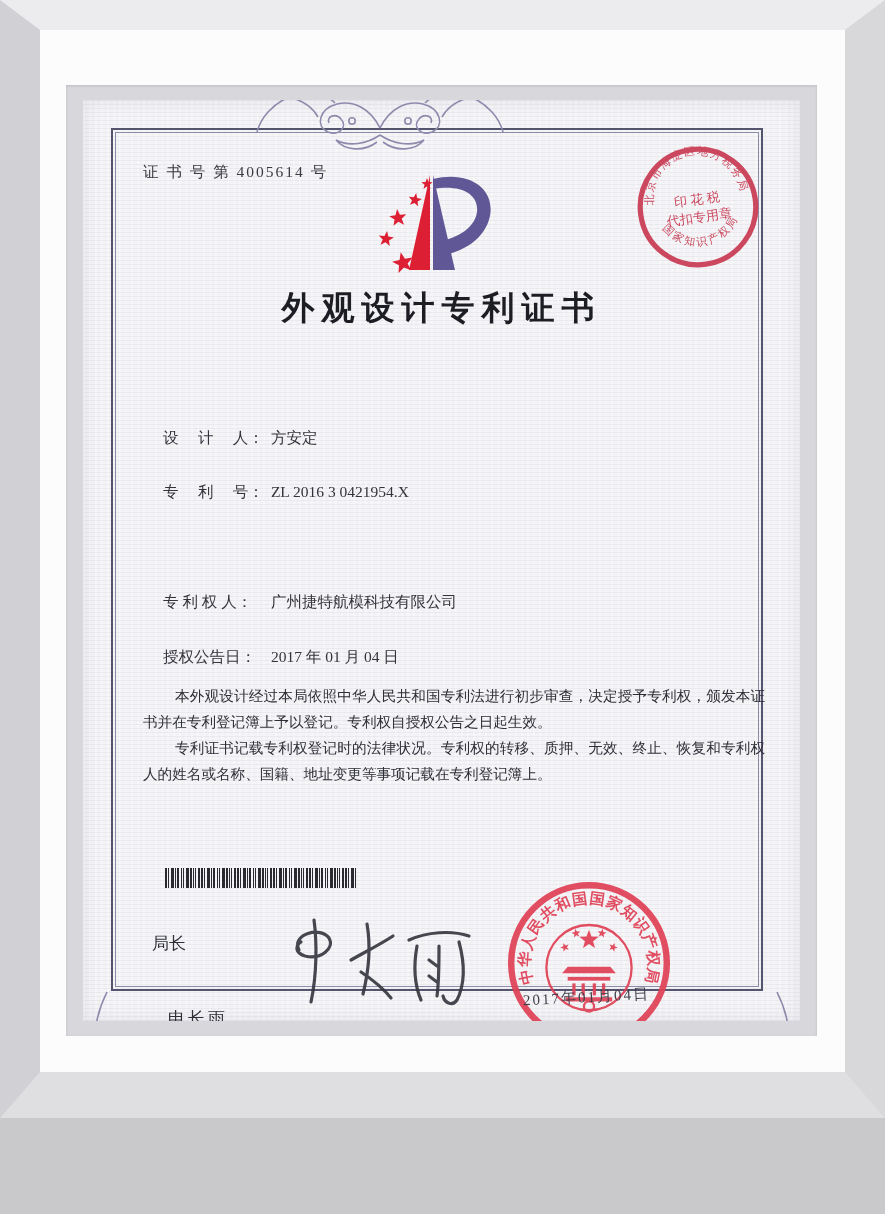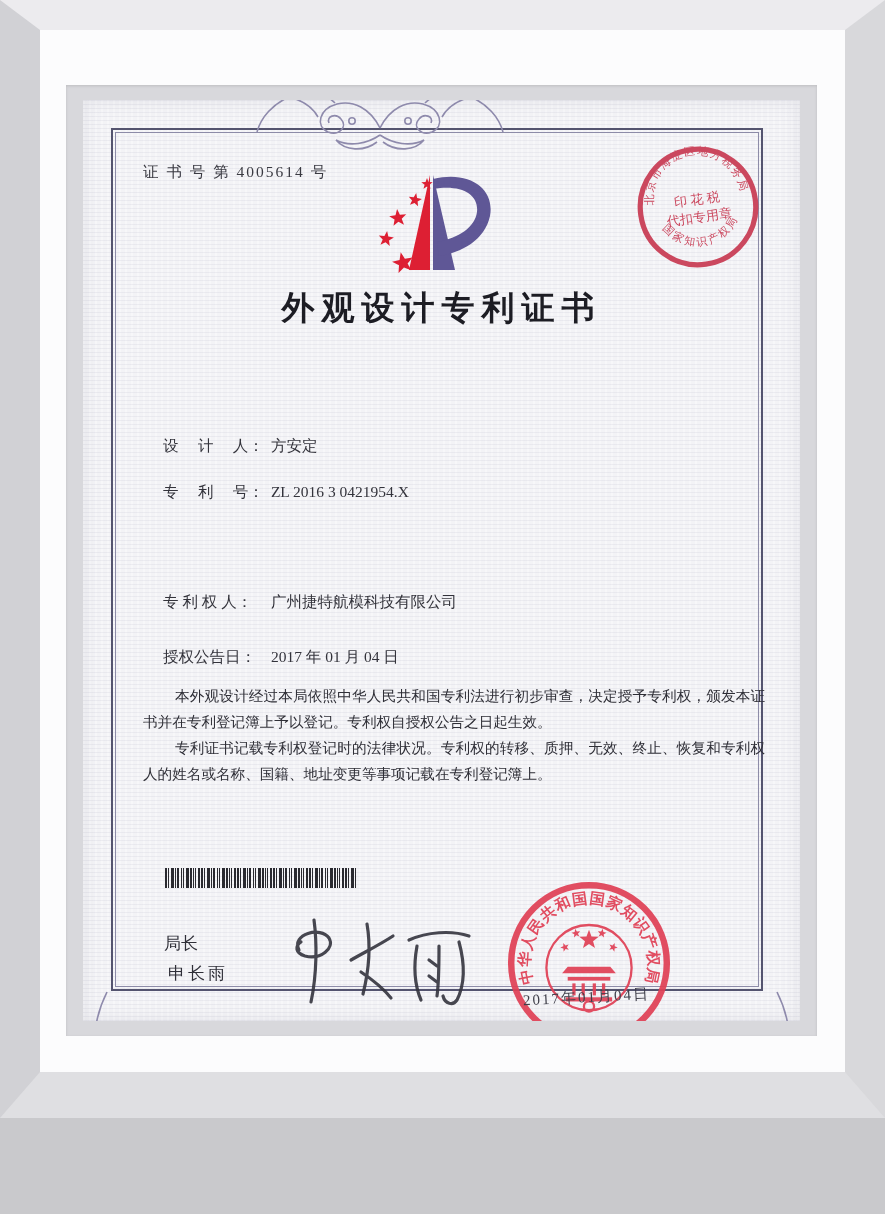--- a/index.html
+++ b/index.html
@@ -30,27 +30,27 @@
   .rule::before{content:"";position:absolute;inset:2px;border:1px solid #8d8ca8;}
 
   .orn{position:absolute;color:#8e8aac;}
 
   
   .certno{position:absolute;left:60px;top:62px;font-size:15.5px;letter-spacing:2px;color:#3a3a42;}
   .title{position:absolute;left:0;top:186px;width:100%;text-align:center;
          font-size:33px;font-weight:700;letter-spacing:7px;color:#1d1d24;}
   .fieldrow{position:absolute;left:80px;font-size:15.5px;color:#33333b;white-space:nowrap;}
   .fieldrow .lab{display:inline-block;min-width:104px;}
-  .fr0{top:274px}.fr1{top:336px}.fr2{top:382px}.fr3{top:437px}.fr4{top:492px}.fr5{top:547px}
+  .fr0{top:274px}.fr1{top:328px}.fr2{top:382px}.fr3{top:437px}.fr4{top:492px}.fr5{top:547px}
   .bodytext{position:absolute;left:60px;top:583px;width:622px;font-size:14.6px;line-height:26px;
             color:#2e2e36;text-align:justify;}
   .bodytext p{margin:0;text-indent:2.2em;}
   .barcode{position:absolute;left:82px;top:768px;}
-  .signer-role{position:absolute;left:81px;top:832px;font-size:17px;color:#2f2f38;font-family:"Liberation Sans","DejaVu Sans",sans-serif;}
-  .signer-name{position:absolute;left:85px;top:862px;font-size:17px;letter-spacing:3px;color:#2f2f38;font-family:"Liberation Sans","DejaVu Sans",sans-serif;text-align:center;}
+  .signer-role{position:absolute;left:69px;top:832px;font-size:17px;color:#2f2f38;font-family:"Liberation Sans","DejaVu Sans",sans-serif;}
+  .signer-name{position:absolute;left:85px;top:907px;font-size:17px;letter-spacing:3px;color:#2f2f38;font-family:"Liberation Sans","DejaVu Sans",sans-serif;text-align:center;}
   .signature{position:absolute;left:198px;top:812px;}
   .footer{position:absolute;left:0;top:940px;width:100%;text-align:center;
           font-size:13.5px;letter-spacing:4px;color:#3a3a42;}
 
   
   .taxstamp{position:absolute;left:552px;top:44px;width:126px;height:126px;
             transform:rotate(-8deg);opacity:.92;}
   .bigseal{position:absolute;left:418px;top:775px;width:176px;height:176px;opacity:.93;}
   .sealdate{position:absolute;left:440px;top:888px;font-size:15px;letter-spacing:2px;
             color:#3f3f4a;transform:rotate(-3deg);z-index:5;}

